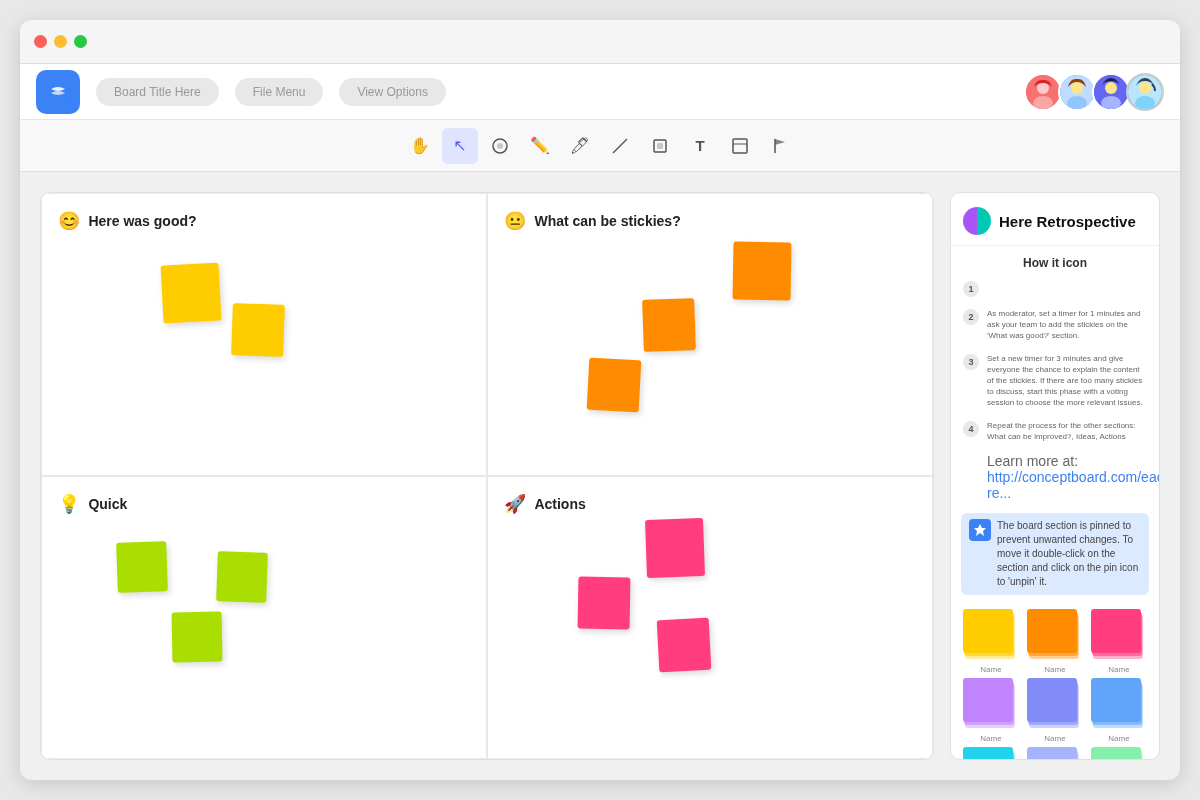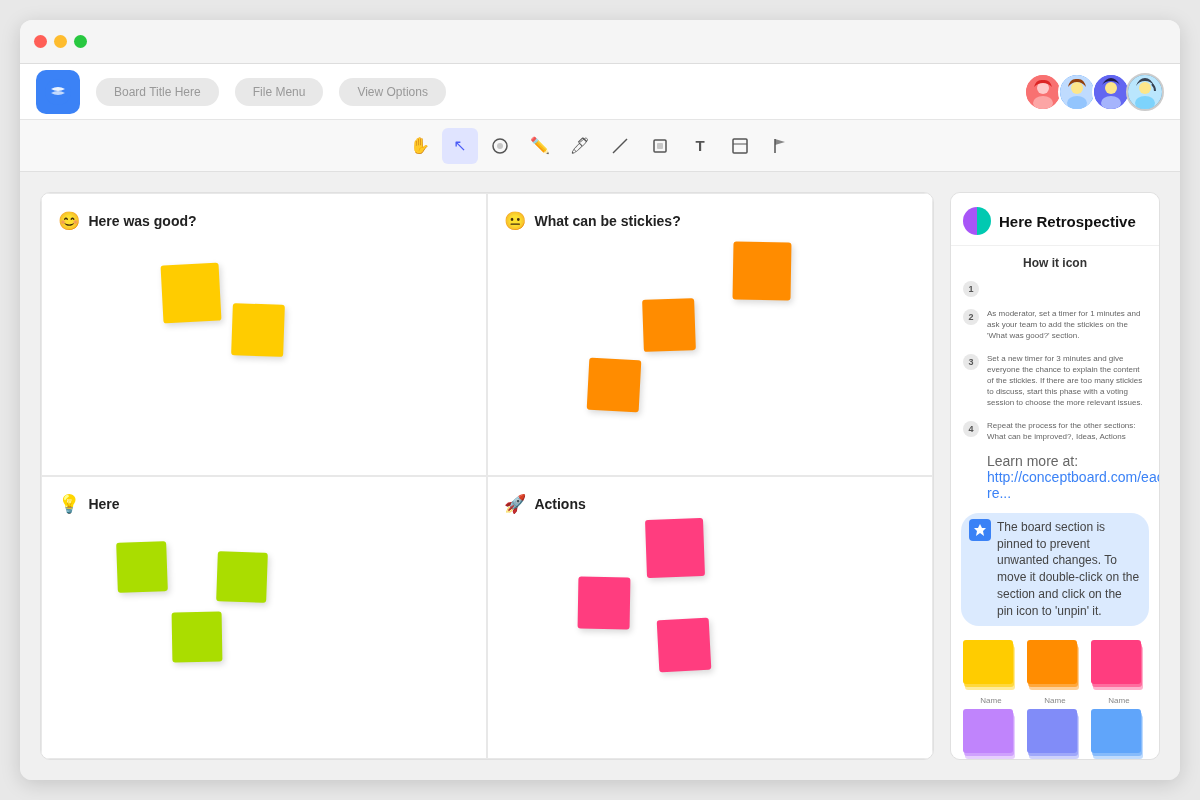--- a/index.html
+++ b/index.html
@@ -259,26 +259,26 @@
       color: #666;
     }
     .learn-more a {
       color: #3b82f6;
       text-decoration: none;
     }
 
     .pin-notice {
       margin: 6px 10px;
       background: #dbeafe;
-      border-radius: 18px;
+      border-radius: 6px;
       padding: 6px 8px;
       display: flex;
       align-items: flex-start;
       gap: 6px;
-      font-size: 12px;
+      font-size: 10px;
       color: #444;
       line-height: 1.4;
     }
     .pin-icon {
       width: 22px;
       height: 22px;
       background: #3b82f6;
       border-radius: 4px;
       flex-shrink: 0;
       display: flex;
@@ -432,21 +432,21 @@
           <span>What can be stickies?</span>
         </div>
         <div class="sticky sticky-orange" style="top:48px; left:245px; transform:rotate(1deg);"></div>
         <div class="sticky sticky-orange" style="top:105px; left:155px; transform:rotate(-2deg); width:52px; height:52px;"></div>
         <div class="sticky sticky-orange" style="top:165px; left:100px; transform:rotate(3deg); width:52px; height:52px;"></div>
       </div>
 
       <div class="board-section">
         <div class="section-header">
           <span class="section-icon">💡</span>
-          <span>Here</span>
+          <span>Quick</span>
         </div>
         <div class="sticky sticky-lime" style="top:65px; left:75px; transform:rotate(-2deg); width:50px; height:50px;"></div>
         <div class="sticky sticky-lime" style="top:75px; left:175px; transform:rotate(2deg); width:50px; height:50px;"></div>
         <div class="sticky sticky-lime" style="top:135px; left:130px; transform:rotate(-1deg); width:50px; height:50px;"></div>
       </div>
 
       <div class="board-section">
         <div class="section-header">
           <span class="section-icon">🚀</span>
           <span>Actions</span>

